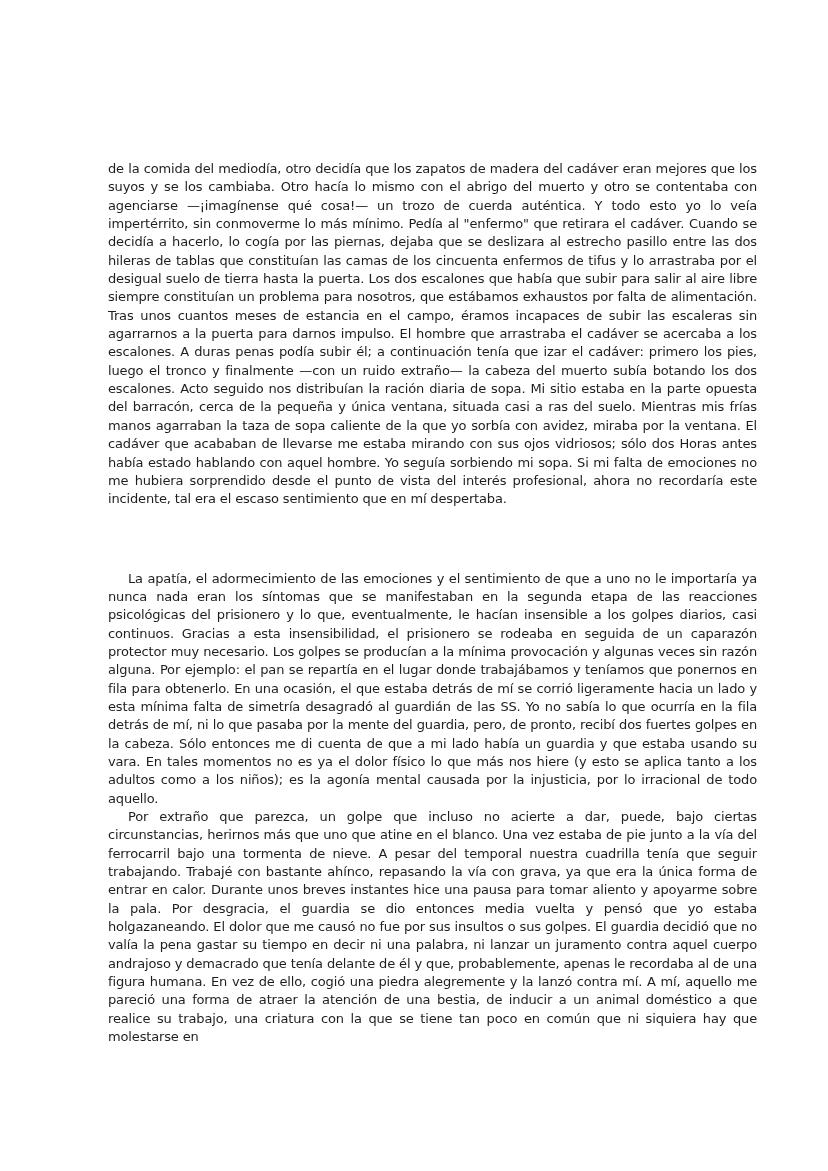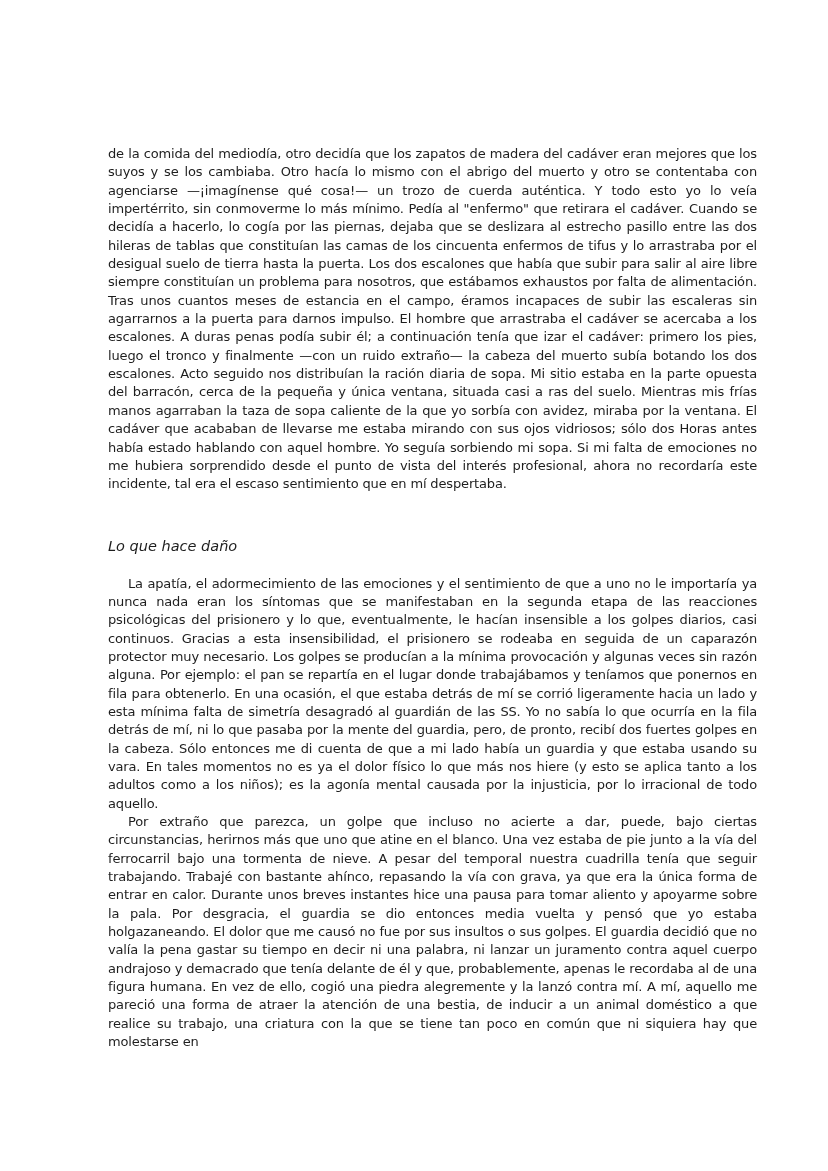--- a/index.html
+++ b/index.html
@@ -11,21 +11,21 @@
       width: 828px;
       height: 1171px;
       position: relative;
       overflow: hidden;
       font-family: "DejaVu Sans", sans-serif;
       color: #1e1e1e;
     }
     .page {
       position: absolute;
       left: 108px;
-      top: 145px;
+      top: 160px;
       width: 649px;
     }
     .para {
       margin: 0;
       font-size: 13px;
       line-height: 18.35px;
       text-align: justify;
       letter-spacing: -0.15px;
       word-spacing: 0px;
       hyphens: none;
@@ -49,19 +49,18 @@
     }
   </style>
 </head>
 <body>
 
 <div class="page">
   <p class="para">de la comida del mediodía, otro decidía que los zapatos de madera del cadáver eran mejores que los suyos y se los cambiaba. Otro hacía lo mismo con el abrigo del muerto y otro se contentaba con agenciarse —¡imagínense qué cosa!— un trozo de cuerda auténtica. Y todo esto yo lo veía impertérrito, sin conmoverme lo más mínimo. Pedía al "enfermo" que retirara el cadáver. Cuando se decidía a hacerlo, lo cogía por las piernas, dejaba que se deslizara al estrecho pasillo entre las dos hileras de tablas que constituían las camas de los cincuenta enfermos de tifus y lo arrastraba por el desigual suelo de tierra hasta la puerta. Los dos escalones que había que subir para salir al aire libre siempre constituían un problema para nosotros, que estábamos exhaustos por falta de alimentación. Tras unos cuantos meses de estancia en el campo, éramos incapaces de subir las escaleras sin agarrarnos a la puerta para darnos impulso. El hombre que arrastraba el cadáver se acercaba a los escalones. A duras penas podía subir él; a continuación tenía que izar el cadáver: primero los pies, luego el tronco y finalmente —con un ruido extraño— la cabeza del muerto subía botando los dos escalones. Acto seguido nos distribuían la ración diaria de sopa. Mi sitio estaba en la parte opuesta del barracón, cerca de la pequeña y única ventana, situada casi a ras del suelo. Mientras mis frías manos agarraban la taza de sopa caliente de la que yo sorbía con avidez, miraba por la ventana. El cadáver que acababan de llevarse me estaba mirando con sus ojos vidriosos; sólo dos Horas antes había estado hablando con aquel hombre. Yo seguía sorbiendo mi sopa. Si mi falta de emociones no me hubiera sorprendido desde el punto de vista del interés profesional, ahora no recordaría este incidente, tal era el escaso sentimiento que en mí despertaba.</p>
 
   <div class="gap-before-title"></div>
 
-  <h2 class="section-title">Lo que hace daño</h2>
 
   <div class="gap-after-title"></div>
 
   <p class="para indent">La apatía, el adormecimiento de las emociones y el sentimiento de que a uno no le importaría ya nunca nada eran los síntomas que se manifestaban en la segunda etapa de las reacciones psicológicas del prisionero y lo que, eventualmente, le hacían insensible a los golpes diarios, casi continuos. Gracias a esta insensibilidad, el prisionero se rodeaba en seguida de un caparazón protector muy necesario. Los golpes se producían a la mínima provocación y algunas veces sin razón alguna. Por ejemplo: el pan se repartía en el lugar donde trabajábamos y teníamos que ponernos en fila para obtenerlo. En una ocasión, el que estaba detrás de mí se corrió ligeramente hacia un lado y esta mínima falta de simetría desagradó al guardián de las SS. Yo no sabía lo que ocurría en la fila detrás de mí, ni lo que pasaba por la mente del guardia, pero, de pronto, recibí dos fuertes golpes en la cabeza. Sólo entonces me di cuenta de que a mi lado había un guardia y que estaba usando su vara. En tales momentos no es ya el dolor físico lo que más nos hiere (y esto se aplica tanto a los adultos como a los niños); es la agonía mental causada por la injusticia, por lo irracional de todo aquello.</p>
   <p class="para indent">Por extraño que parezca, un golpe que incluso no acierte a dar, puede, bajo ciertas circunstancias, herirnos más que uno que atine en el blanco. Una vez estaba de pie junto a la vía del ferrocarril bajo una tormenta de nieve. A pesar del temporal nuestra cuadrilla tenía que seguir trabajando. Trabajé con bastante ahínco, repasando la vía con grava, ya que era la única forma de entrar en calor. Durante unos breves instantes hice una pausa para tomar aliento y apoyarme sobre la pala. Por desgracia, el guardia se dio entonces media vuelta y pensó que yo estaba holgazaneando. El dolor que me causó no fue por sus insultos o sus golpes. El guardia decidió que no valía la pena gastar su tiempo en decir ni una palabra, ni lanzar un juramento contra aquel cuerpo andrajoso y demacrado que tenía delante de él y que, probablemente, apenas le recordaba al de una figura humana. En vez de ello, cogió una piedra alegremente y la lanzó contra mí. A mí, aquello me pareció una forma de atraer la atención de una bestia, de inducir a un animal doméstico a que realice su trabajo, una criatura con la que se tiene tan poco en común que ni siquiera hay que molestarse en</p>
 </div>
 
 </body></html>

